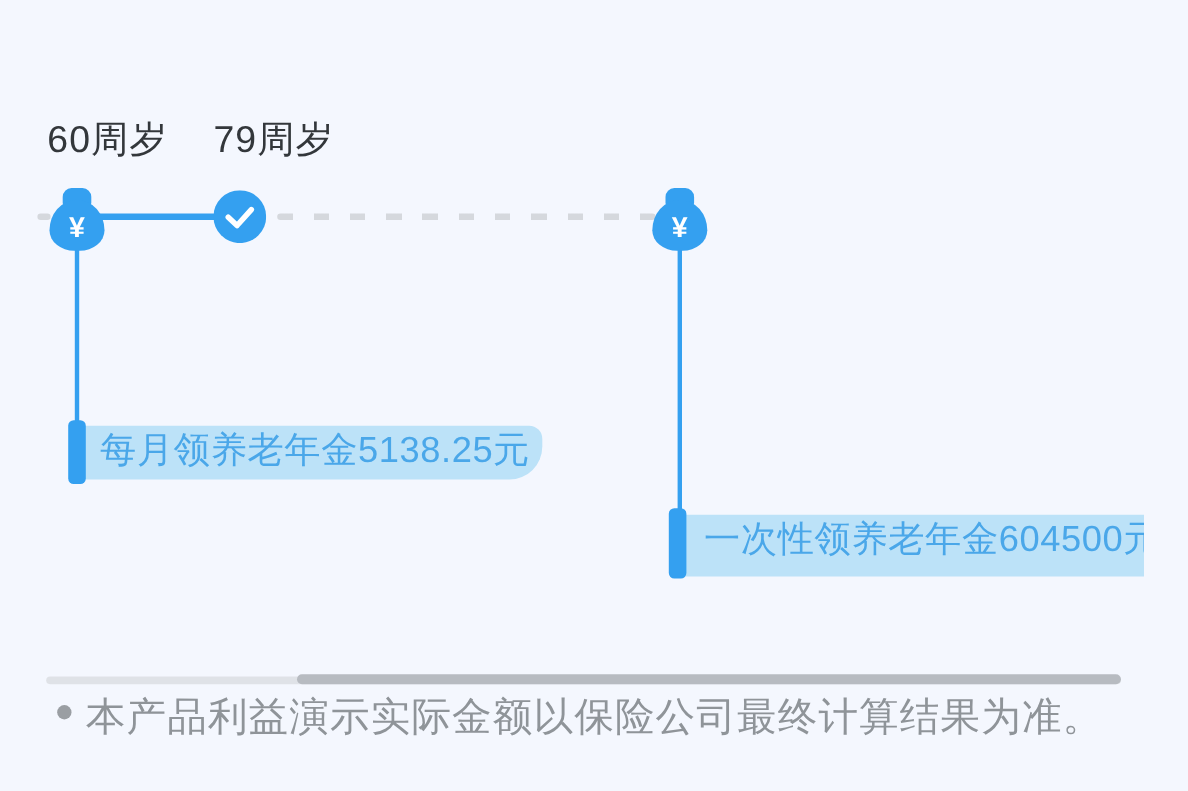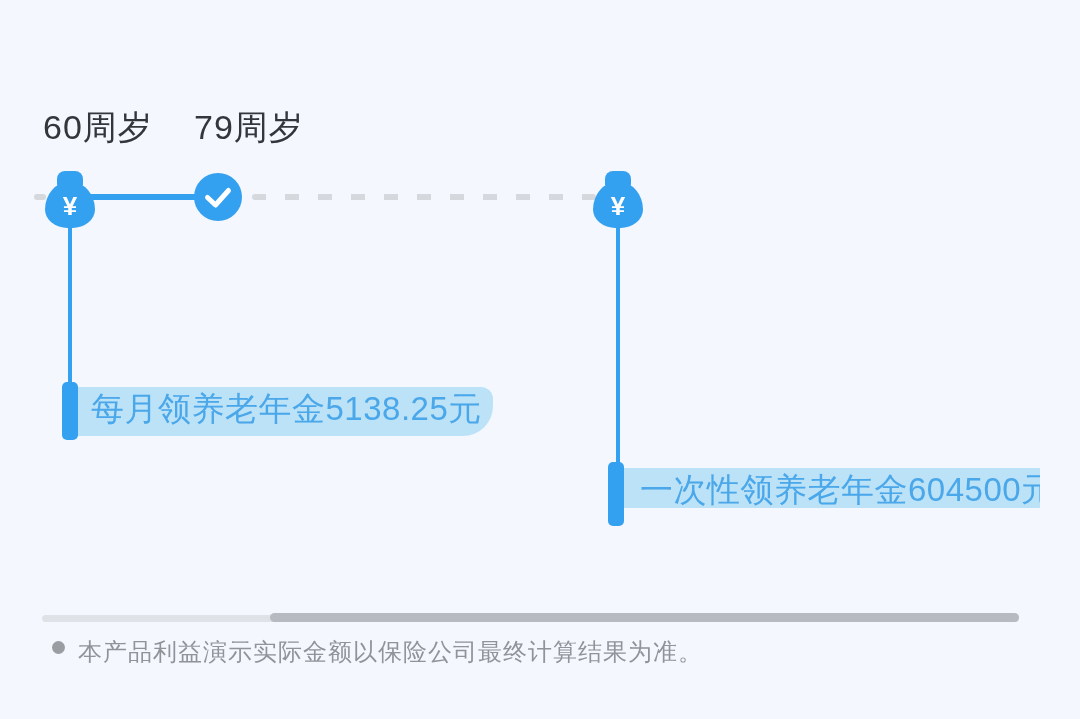--- a/index.html
+++ b/index.html
@@ -70,21 +70,21 @@
 
   
   .scroll-track{background:var(--scroll_track);border-radius:4px;}
   .scroll-thumb{background:var(--scroll_thumb);border-radius:5px;}
 
   
   .note-bullet{
     width:13px;height:13px;border-radius:50%;background:var(--note_bullet);
   }
   .note-text{
-    font-size:24px;line-height:36px;color:var(--note_text);
+    font-size:36px;line-height:36px;color:var(--note_text);
     letter-spacing:1px;white-space:nowrap;
   }
 </style>
 </head>
 <body>
 
 <div class="stage">
 
   <div class="abs" style="left:0;top:0;width:1080px;height:600px;">
 
@@ -117,21 +117,21 @@
       <div class="body">
         <span class="yen">¥</span>
       </div>
     </div>
 
     <div class="abs callout-bg first" style="left:70px;top:387px;width:423px;height:49px;">
       <span>每月领养老年金5138.25元</span>
     </div>
     <div class="abs callout-bar" style="left:62px;top:382px;height:58px;"></div>
 
-    <div class="abs callout-bg second" style="left:616px;top:468px;width:424px;height:40px;">
+    <div class="abs callout-bg second" style="left:616px;top:468px;width:424px;height:56px;">
       <span>一次性领养老年金604500元</span>
     </div>
     <div class="abs callout-bar" style="left:608px;top:462px;height:64px;"></div>
   </div>
 
   <div class="abs scroll-track" style="left:42px;top:615px;width:977px;height:7px;"></div>
   <div class="abs scroll-thumb" style="left:270px;top:613px;width:749px;height:9px;"></div>
 
   <div>
     <div class="abs note-bullet" style="left:52px;top:641px;"></div>

